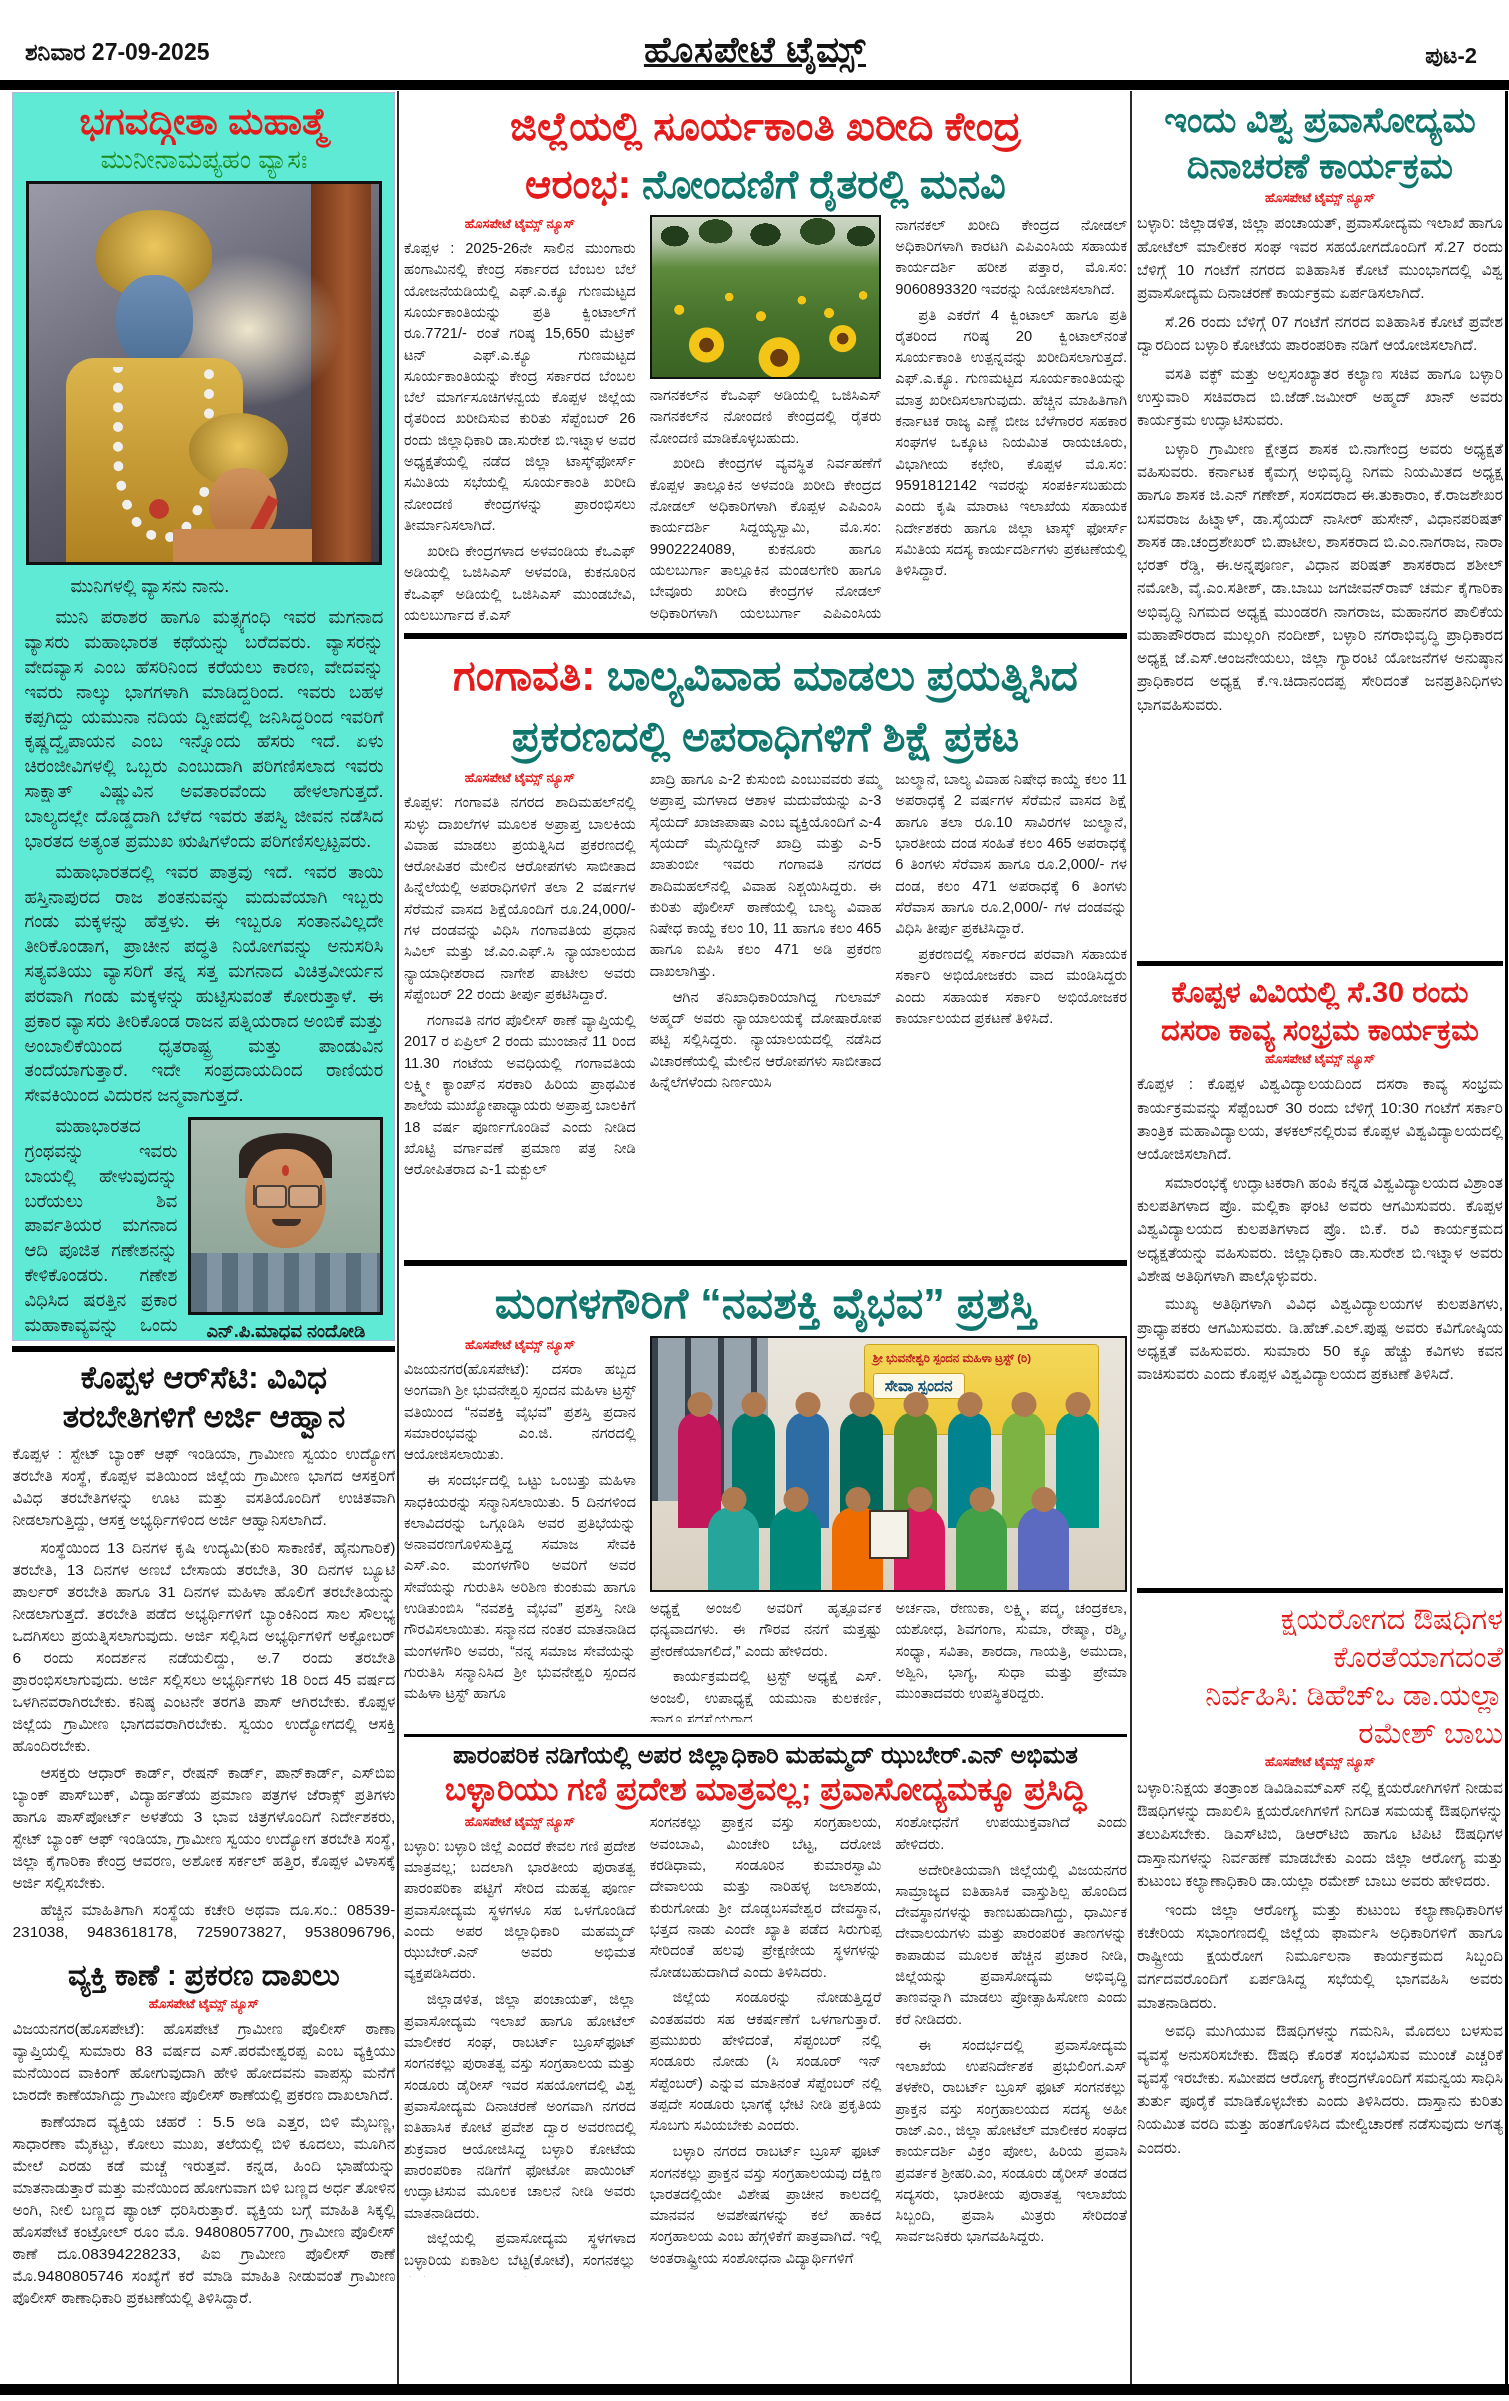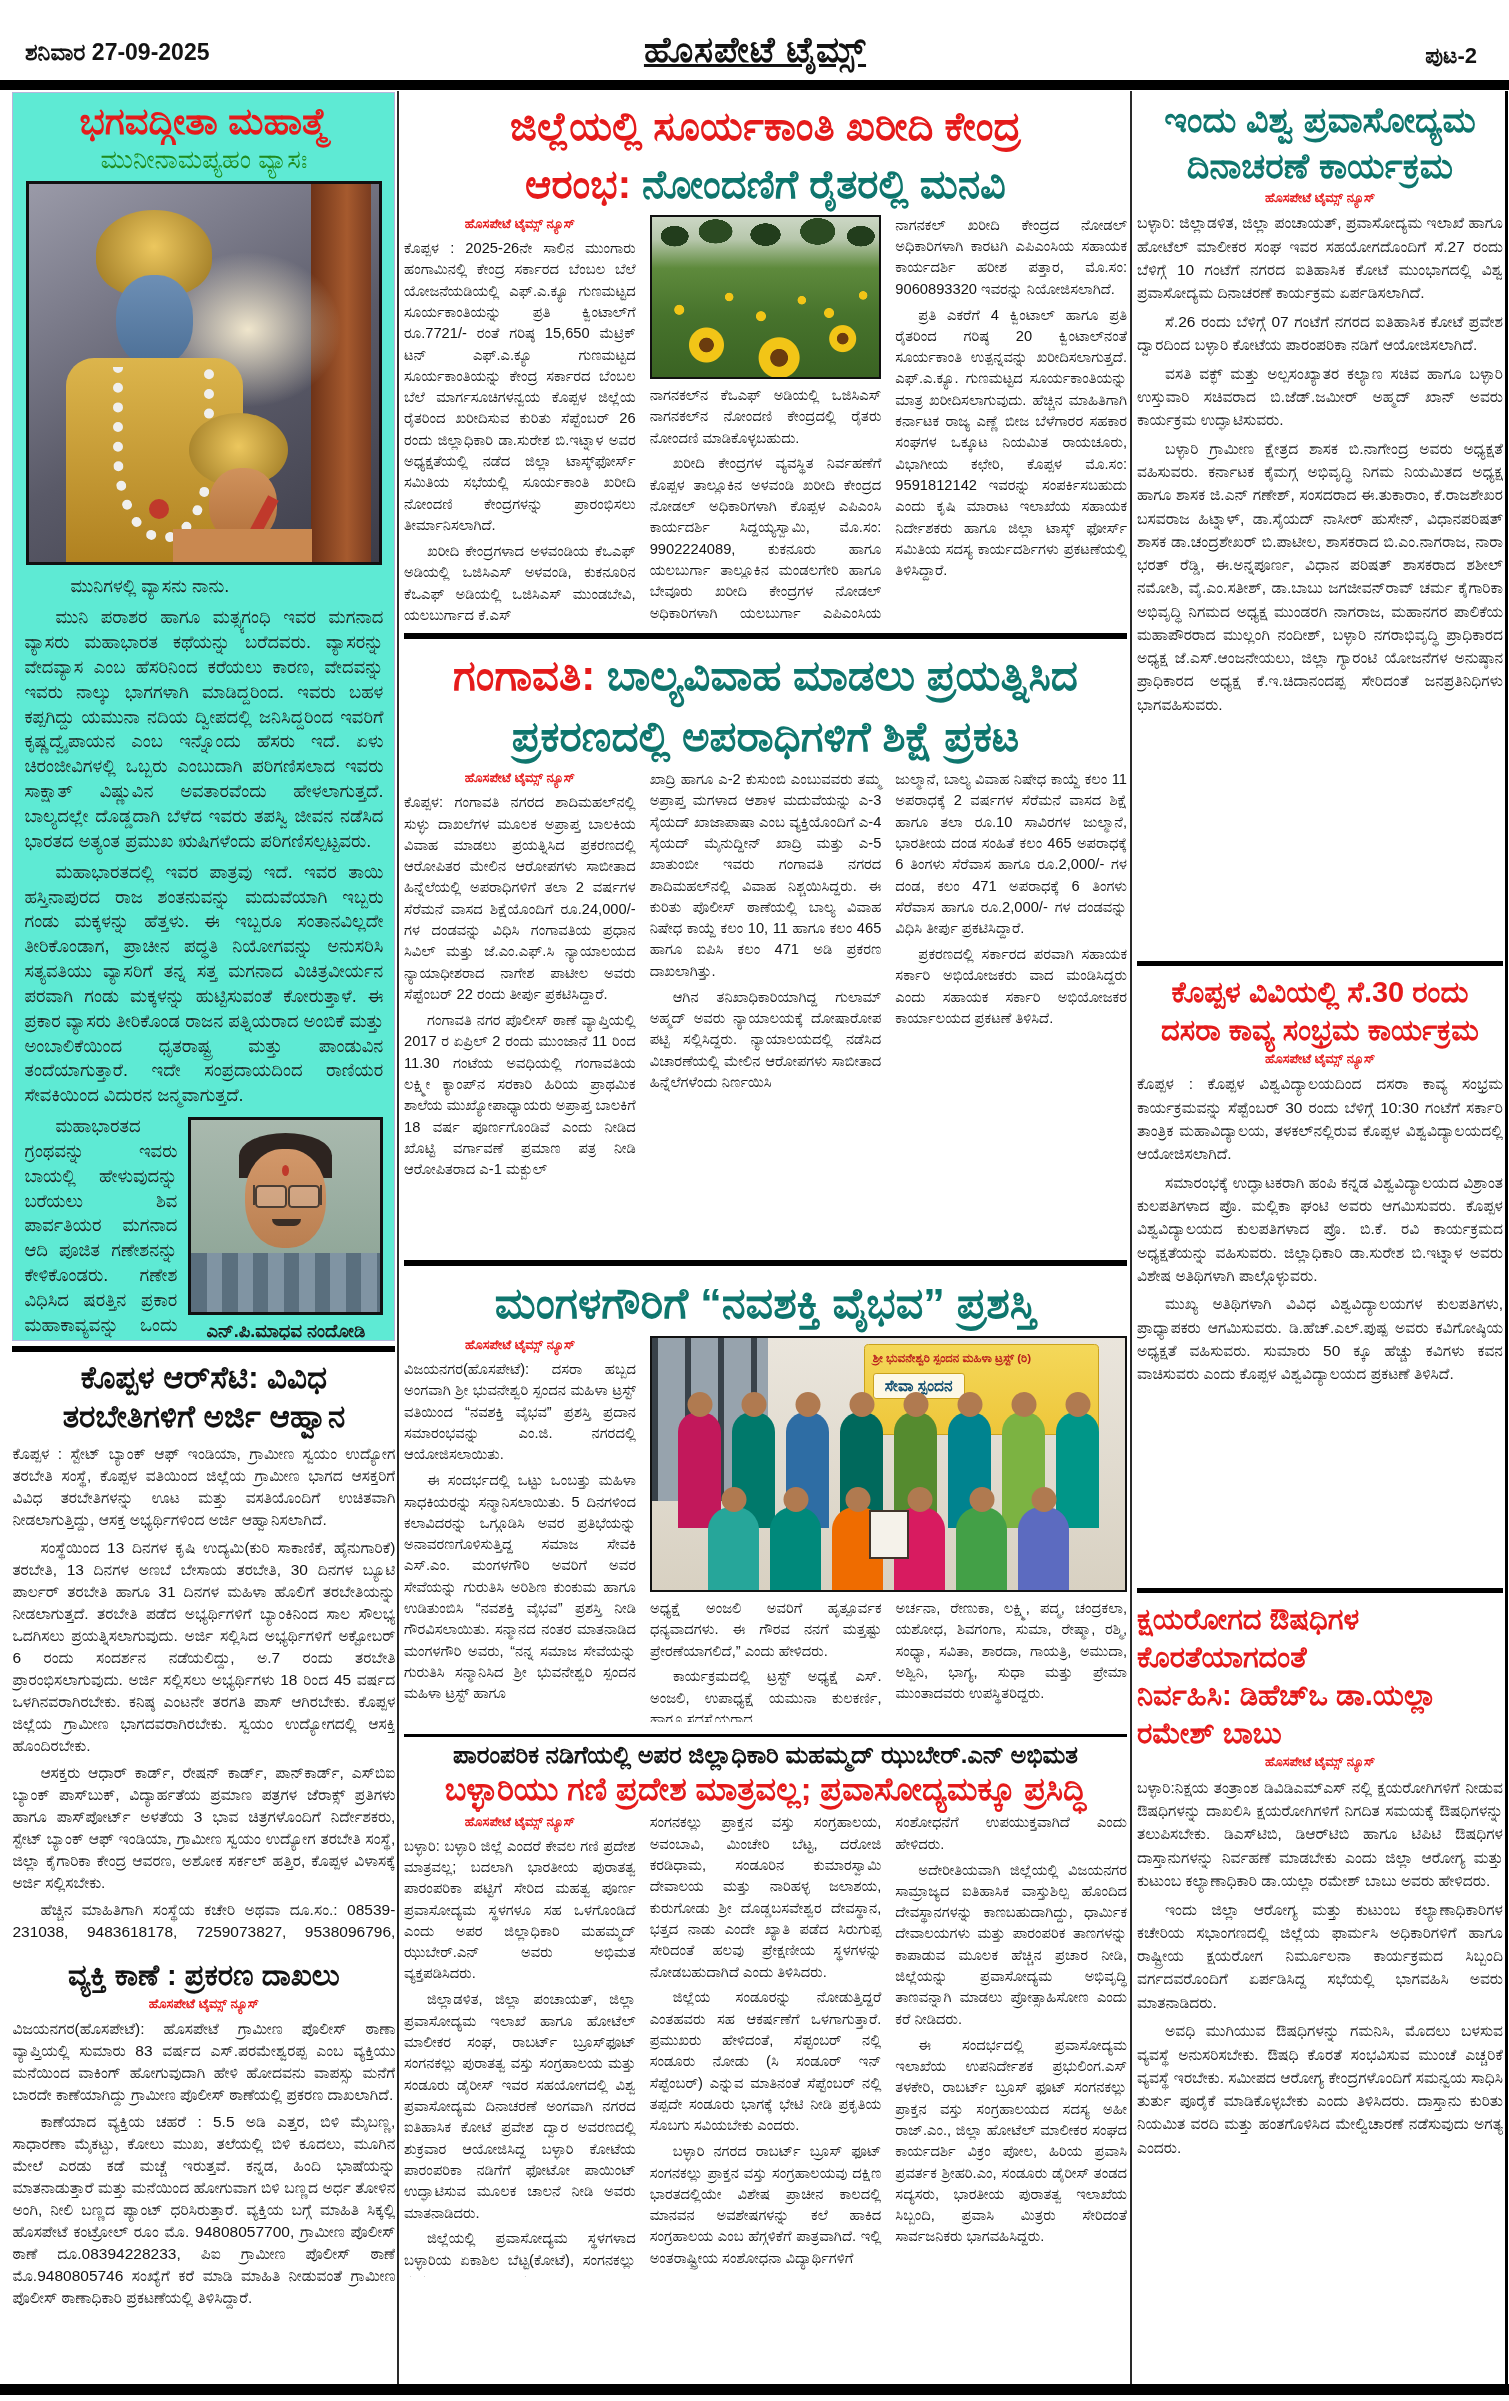--- a/index.html
+++ b/index.html
@@ -134,21 +134,21 @@
   .gr-cert{position:absolute;left:50%;bottom:31px;transform:translateX(-50%);
            width:36px;height:45px;background:#f5f2ea;border:2.3px solid #40342a;}
 
   .kicker{font-size:24px;font-weight:bold;text-align:center;margin:4.6px 0 1.5px;}
   .mid-red-title{color:#e51b1b;font-size:32px;font-weight:bold;text-align:center;margin:1.5px 0 4.6px;}
 
   
   .col-right{position:absolute;left:1137px;top:91px;width:366px;height:2294px;overflow:hidden;}
   .r-title{font-size:35px;font-weight:bold;text-align:center;line-height:1.3;margin:6.2px 0 1.5px;}
   .r-title2{font-size:29px;font-weight:bold;text-align:center;line-height:1.32;margin:6.2px 0 1.5px;}
-  .r-title3{font-size:29px;font-weight:bold;text-align:left;line-height:1.32;margin:6.2px 0 1.5px;}
+  .r-title3{font-size:29px;font-weight:normal;text-align:right;line-height:1.32;margin:6.2px 0 1.5px;}
   .r-body{font-size:15.5px;line-height:1.5;text-align:justify;overflow:hidden;}
   .r-body p{margin:0 0 5.4px;} .r-body p.ind{text-indent:28px;}
 </style>
 </head>
 <body>
 
 <div class="page">
 
   <div class="hdr-date">ಶನಿವಾರ 27-09-2025</div>
   <div class="hdr-title">ಹೊಸಪೇಟೆ ಟೈಮ್ಸ್</div>

